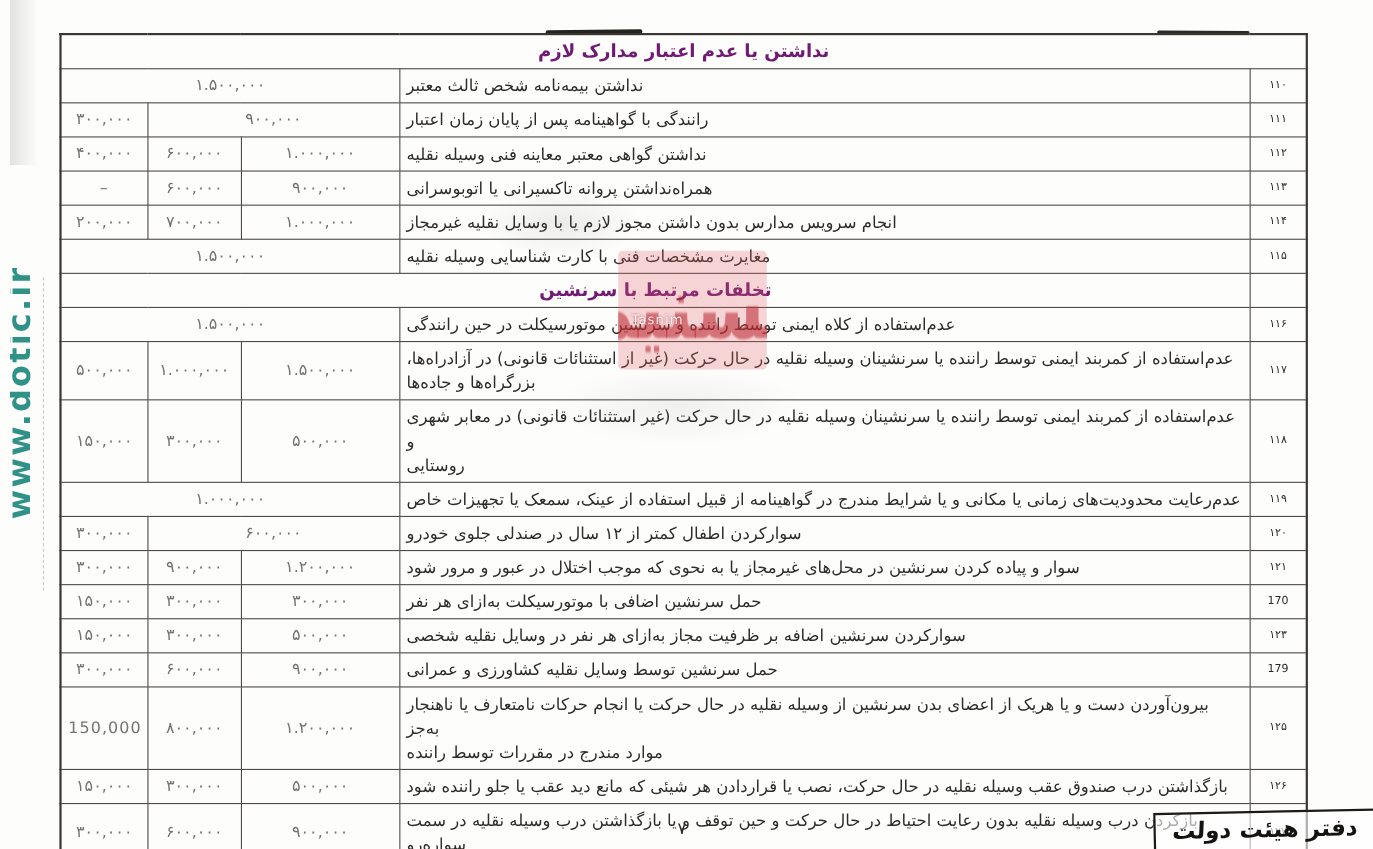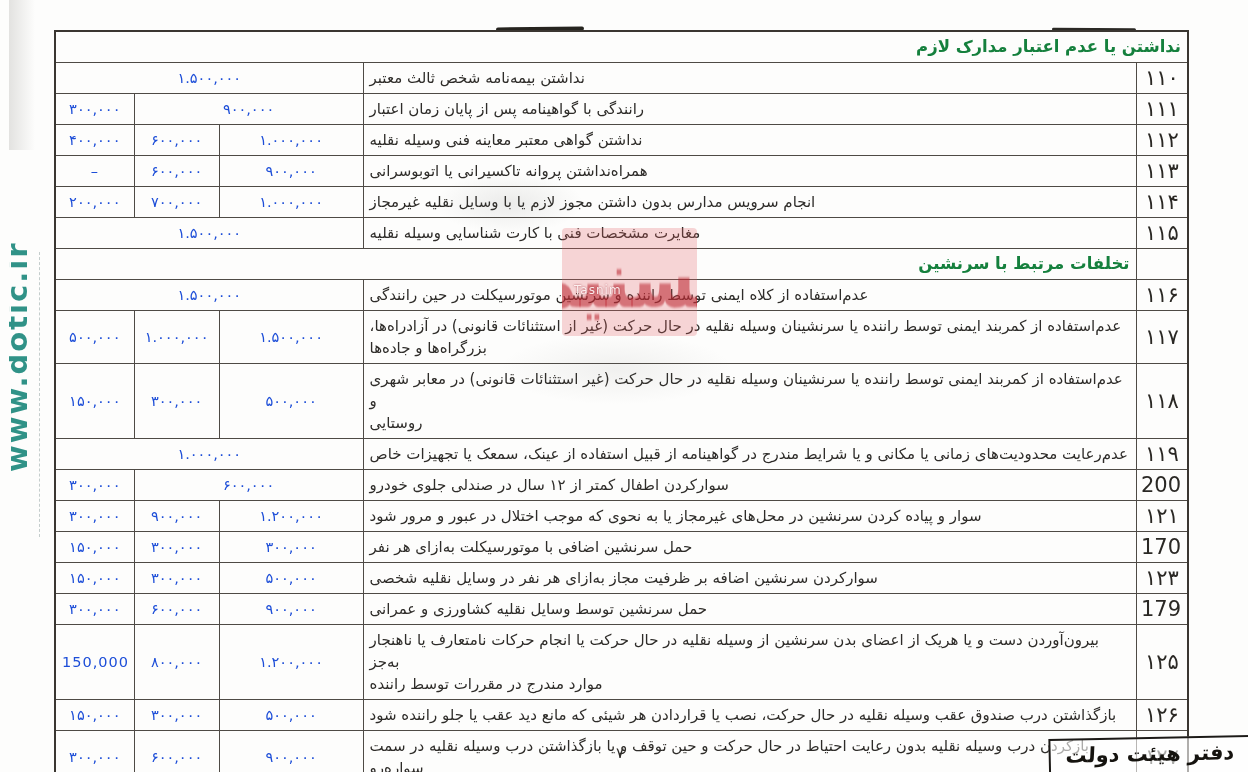--- a/index.html
+++ b/index.html
@@ -40,27 +40,27 @@
     border-collapse: collapse; table-layout: fixed;
     direction: rtl;
   }
   table.tbl, .tbl td { border: 1px solid #4e4a45; }
   table.tbl { border: 2px solid #3a3631; }
   .tbl td {
     padding: 4px 6px; line-height: 22px; font-size: 15px;
     vertical-align: middle; overflow: hidden;
   }
   .tbl td.section {
-    text-align: right; font-weight: bold; font-size: 16.5px; color: #15803d;
-  }
-  .tbl td.num { text-align: center; font-size: 21px; color: #2a2824; margin-top: 48px; }
+    text-align: center; font-weight: bold; font-size: 16.5px; color: #701a75;
+  }
+  .tbl td.num { text-align: center; font-size: 10px; color: #2a2824; margin-top: 48px; }
   .tbl td.desc { text-align: left; white-space: pre-line; color: #2e2c29; }
   .tbl td.amt {
     text-align: center; direction: ltr; unicode-bidi: isolate;
-    font-size: 14.5px; color: #1d4ed8; letter-spacing: 1px;
+    font-size: 14.5px; color: #737373; letter-spacing: 1px;
   }
 
   
   .red-watermark {
     position: absolute; left: 553px; top: 228px; width: 135px; height: 108px;
     background: rgba(228,96,100,0.26); border-radius: 4px;
     pointer-events: none; overflow: hidden;
   }
   .red-watermark .fa {
     position: absolute; left: -6px; top: -2px; width: 150px;
@@ -195,21 +195,21 @@
           <td class="amt">۵۰۰,۰۰۰</td>
           <td class="amt">۳۰۰,۰۰۰</td>
           <td class="amt">۱۵۰,۰۰۰</td>
         </tr>
         <tr>
           <td class="num">۱۱۹</td>
           <td class="desc">عدم‌رعایت محدودیت‌های زمانی یا مکانی و یا شرایط مندرج در گواهینامه از قبیل استفاده از عینک، سمعک یا تجهیزات خاص</td>
           <td class="amt" colspan="3">۱.۰۰۰,۰۰۰</td>
         </tr>
         <tr>
-          <td class="num">200</td>
+          <td class="num">۱۲۰</td>
           <td class="desc">سوارکردن اطفال کمتر از ۱۲ سال در صندلی جلوی خودرو</td>
           <td class="amt" colspan="2">۶۰۰,۰۰۰</td>
           <td class="amt">۳۰۰,۰۰۰</td>
         </tr>
         <tr>
           <td class="num">۱۲۱</td>
           <td class="desc">سوار و پیاده کردن سرنشین در محل‌های غیرمجاز یا به نحوی که موجب اختلال در عبور و مرور شود</td>
           <td class="amt">۱.۲۰۰,۰۰۰</td>
           <td class="amt">۹۰۰,۰۰۰</td>
           <td class="amt">۳۰۰,۰۰۰</td>

